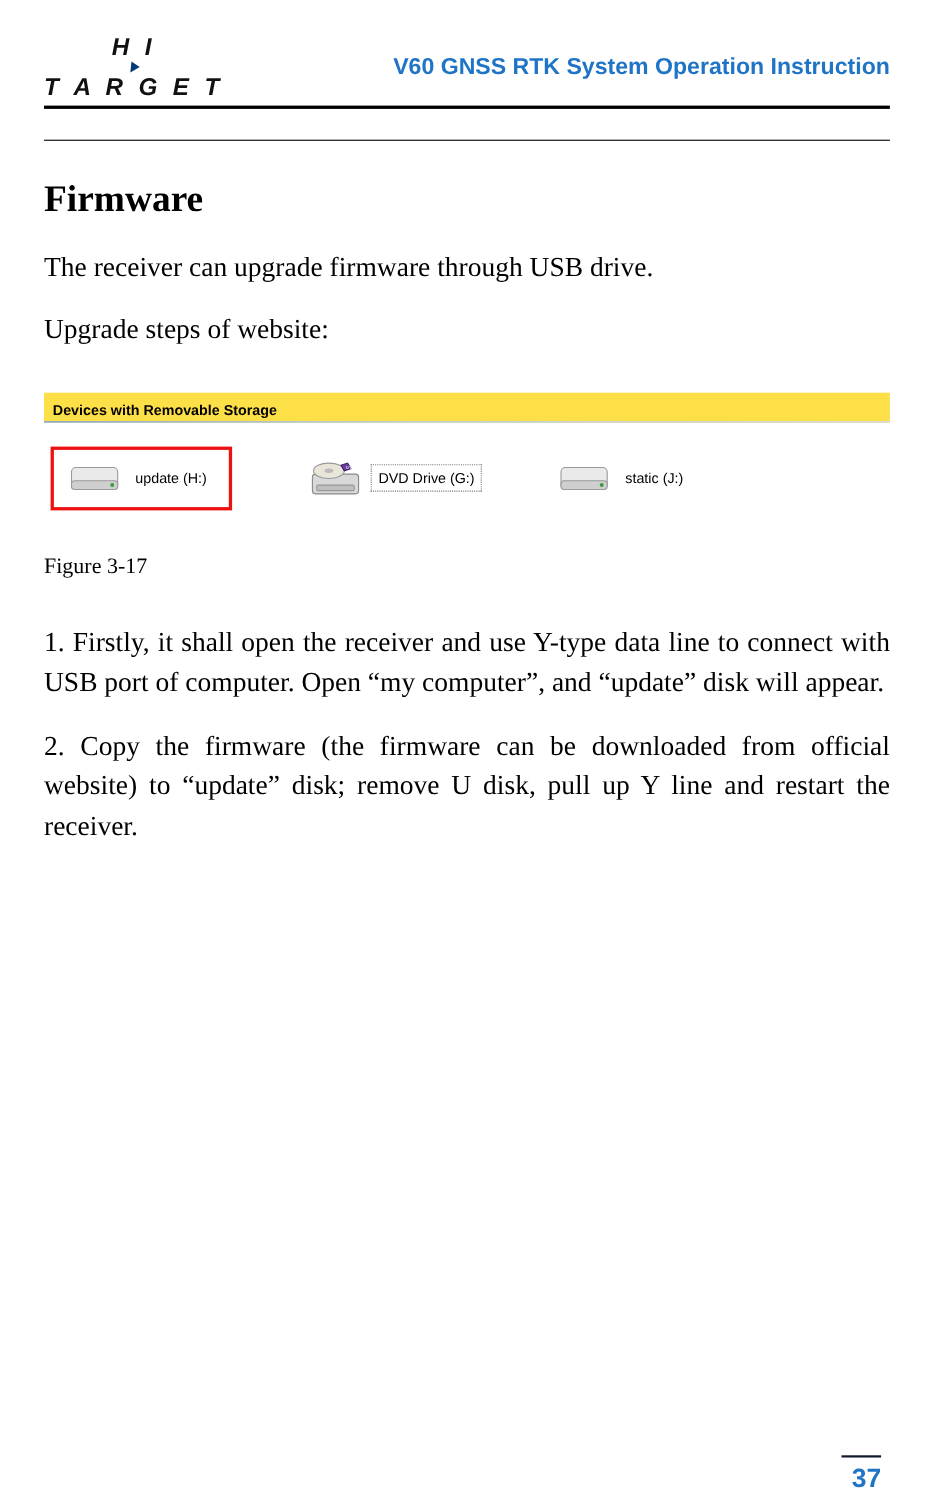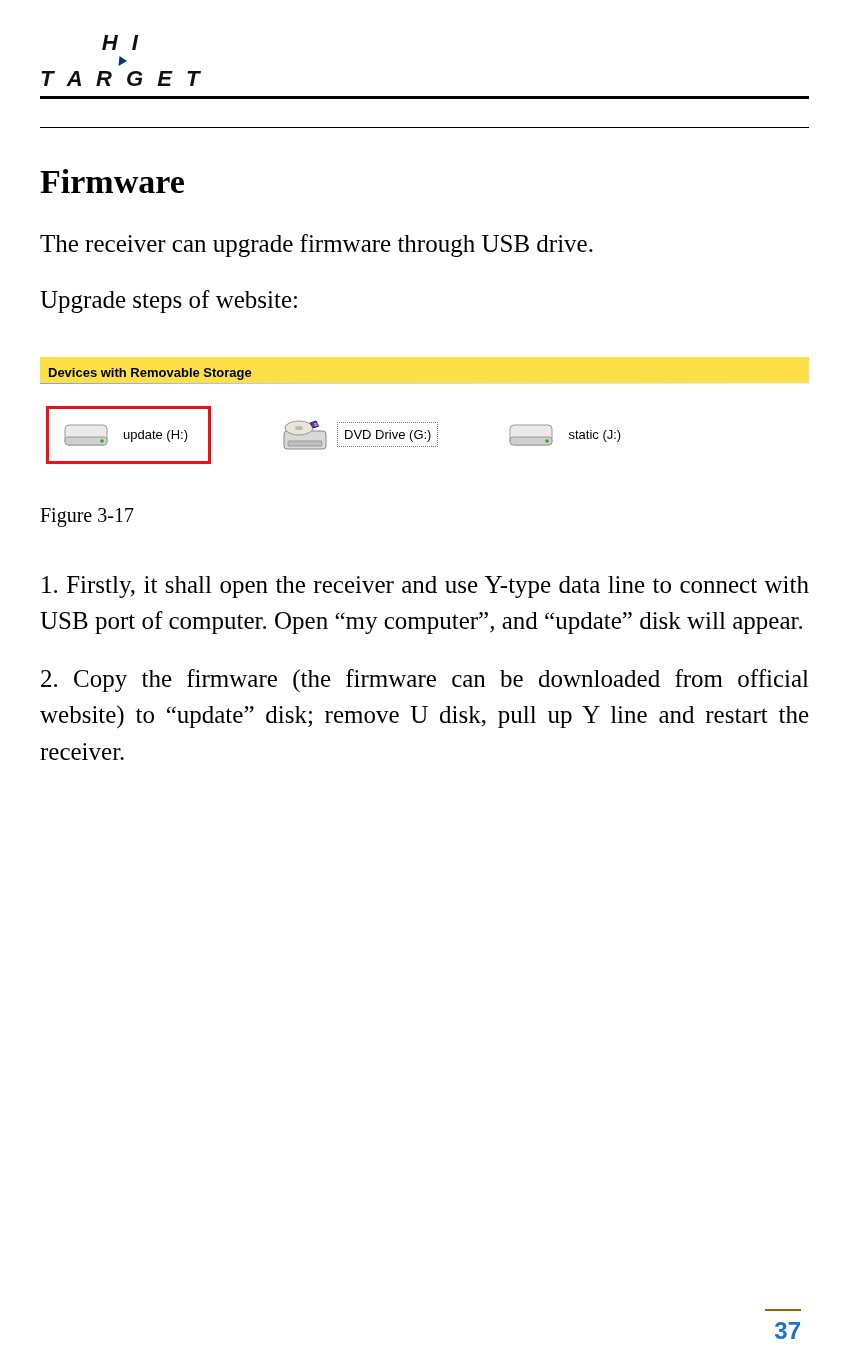--- a/index.html
+++ b/index.html
@@ -116,45 +116,46 @@
   }
   .para-list p {
     font-size: 25px;
     line-height: 1.45;
     margin: 0 0 22px 0;
     text-align: justify;
   }
   .page-number {
     position: absolute;
     right: 48px;
-    bottom: 20px;
+    bottom: 6px;
     color: #1f74c6;
     font-family: "Segoe UI", Arial, sans-serif;
     font-weight: bold;
     font-size: 24px;
-    border-top: 2px solid #a16207;
+    border-top: 2px solid #0f172a;
     padding-top:6px;
     width:36px;
     text-align:right;
   }
   
   .ico { width:48px; height:40px; display:block; }
   .ico-sm { width:46px; height:32px; display:block; }
 </style>
 </head>
 <body>
 
 <div class="page">
 
   <div class="header">
     <div class="logo">
       <span>H I</span>
       <span class="dot"></span>
       <span>T A R G E T</span>
     </div>
+    <div class="doc-title">V60 GNSS RTK System Operation Instruction</div>
   </div>
 
   <div class="sep"></div>
 
   <h1 class="section">Firmware</h1>
 
   <p class="body">The receiver can upgrade firmware through USB drive.</p>
   <p class="body">Upgrade steps of website:</p>
 
   <div class="figure-block">

